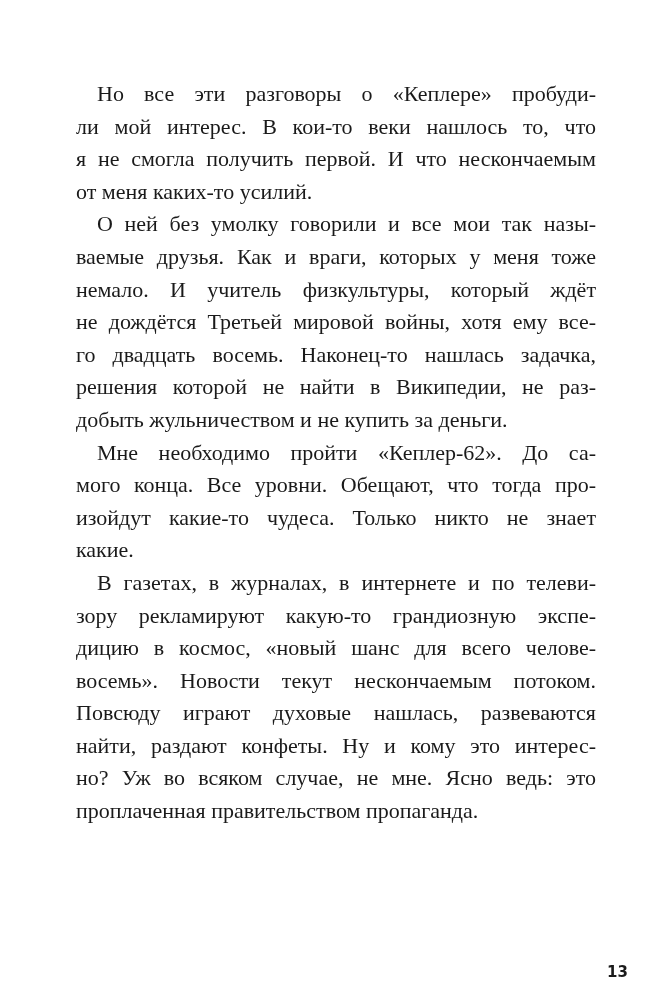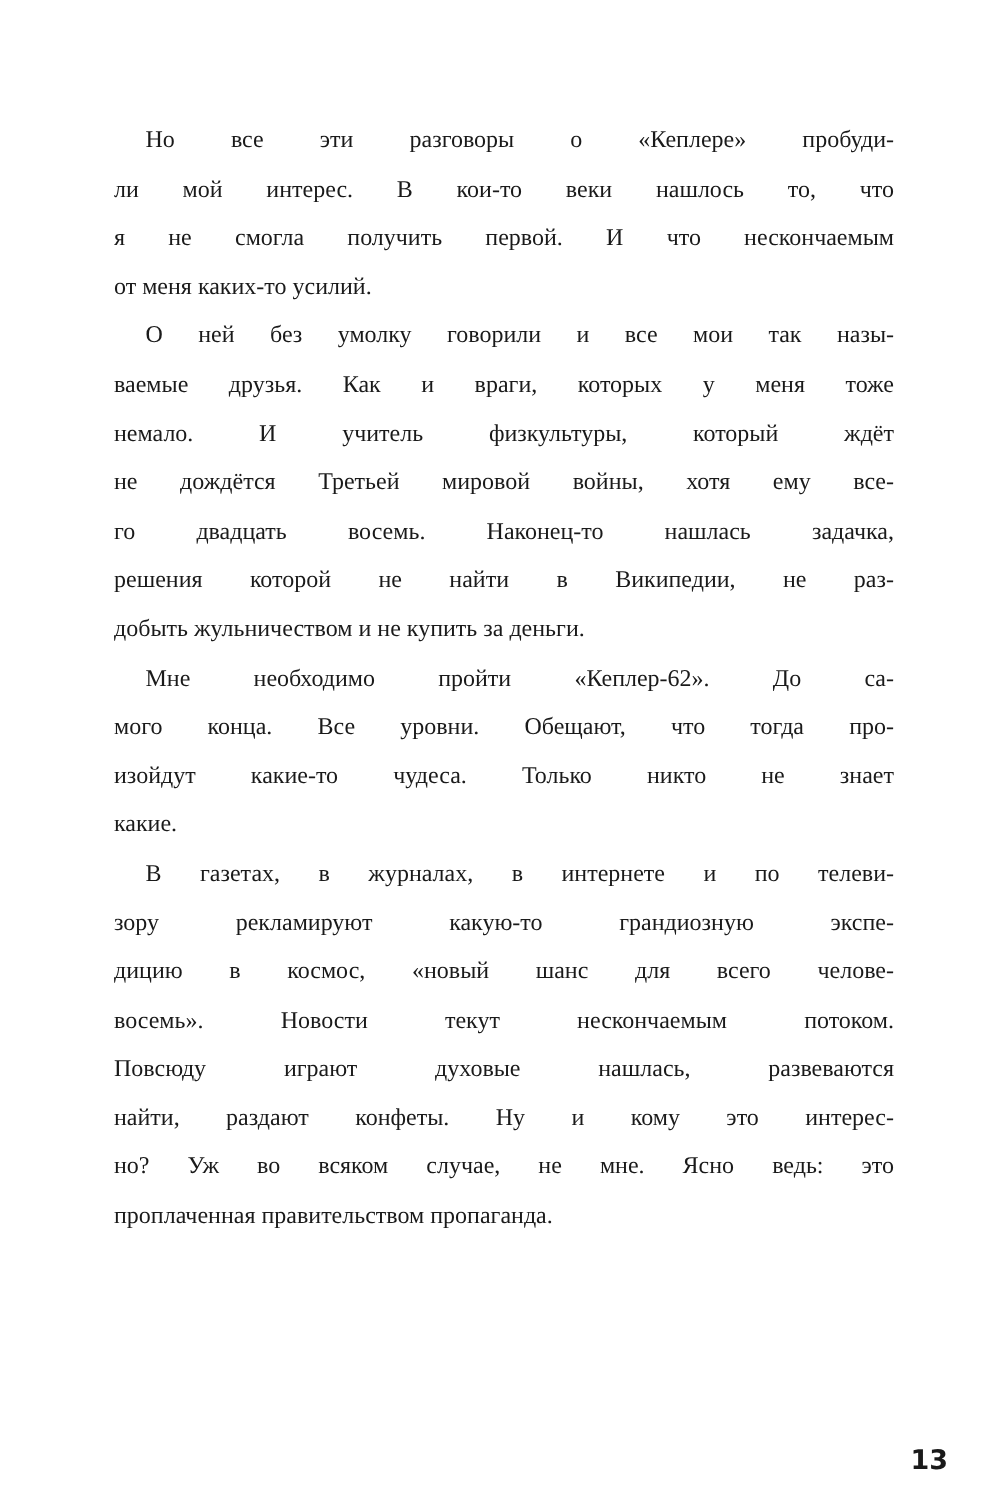--- a/index.html
+++ b/index.html
@@ -19,21 +19,21 @@
       width: 658px;
       height: 1000px;
       background: #ffffff;
     }
     .text-block {
       position: absolute;
       left: 76px;
       top: 78px;
       width: 520px;
       font-family: "Liberation Serif", "DejaVu Serif", serif;
-      font-size: 16px;
+      font-size: 22px;
       line-height: 32.6px;
       color: #1a1a1a;
     }
     .line {
       display: block;
       white-space: nowrap;
       height: 32.6px;
       text-align: justify;
       text-align-last: justify;
     }
@@ -42,21 +42,21 @@
     }
     .line.last {
       text-align-last: left;
     }
     .page-number {
       position: absolute;
       left: 607px;
       top: 963px;
       font-family: "DejaVu Sans", sans-serif;
       font-weight: bold;
-      font-size: 18px;
+      font-size: 15px;
       color: #1a1a1a;
     }
   </style>
 </head>
 <body>
 
 <div class="page">
   <div class="text-block">
 
     <div>

